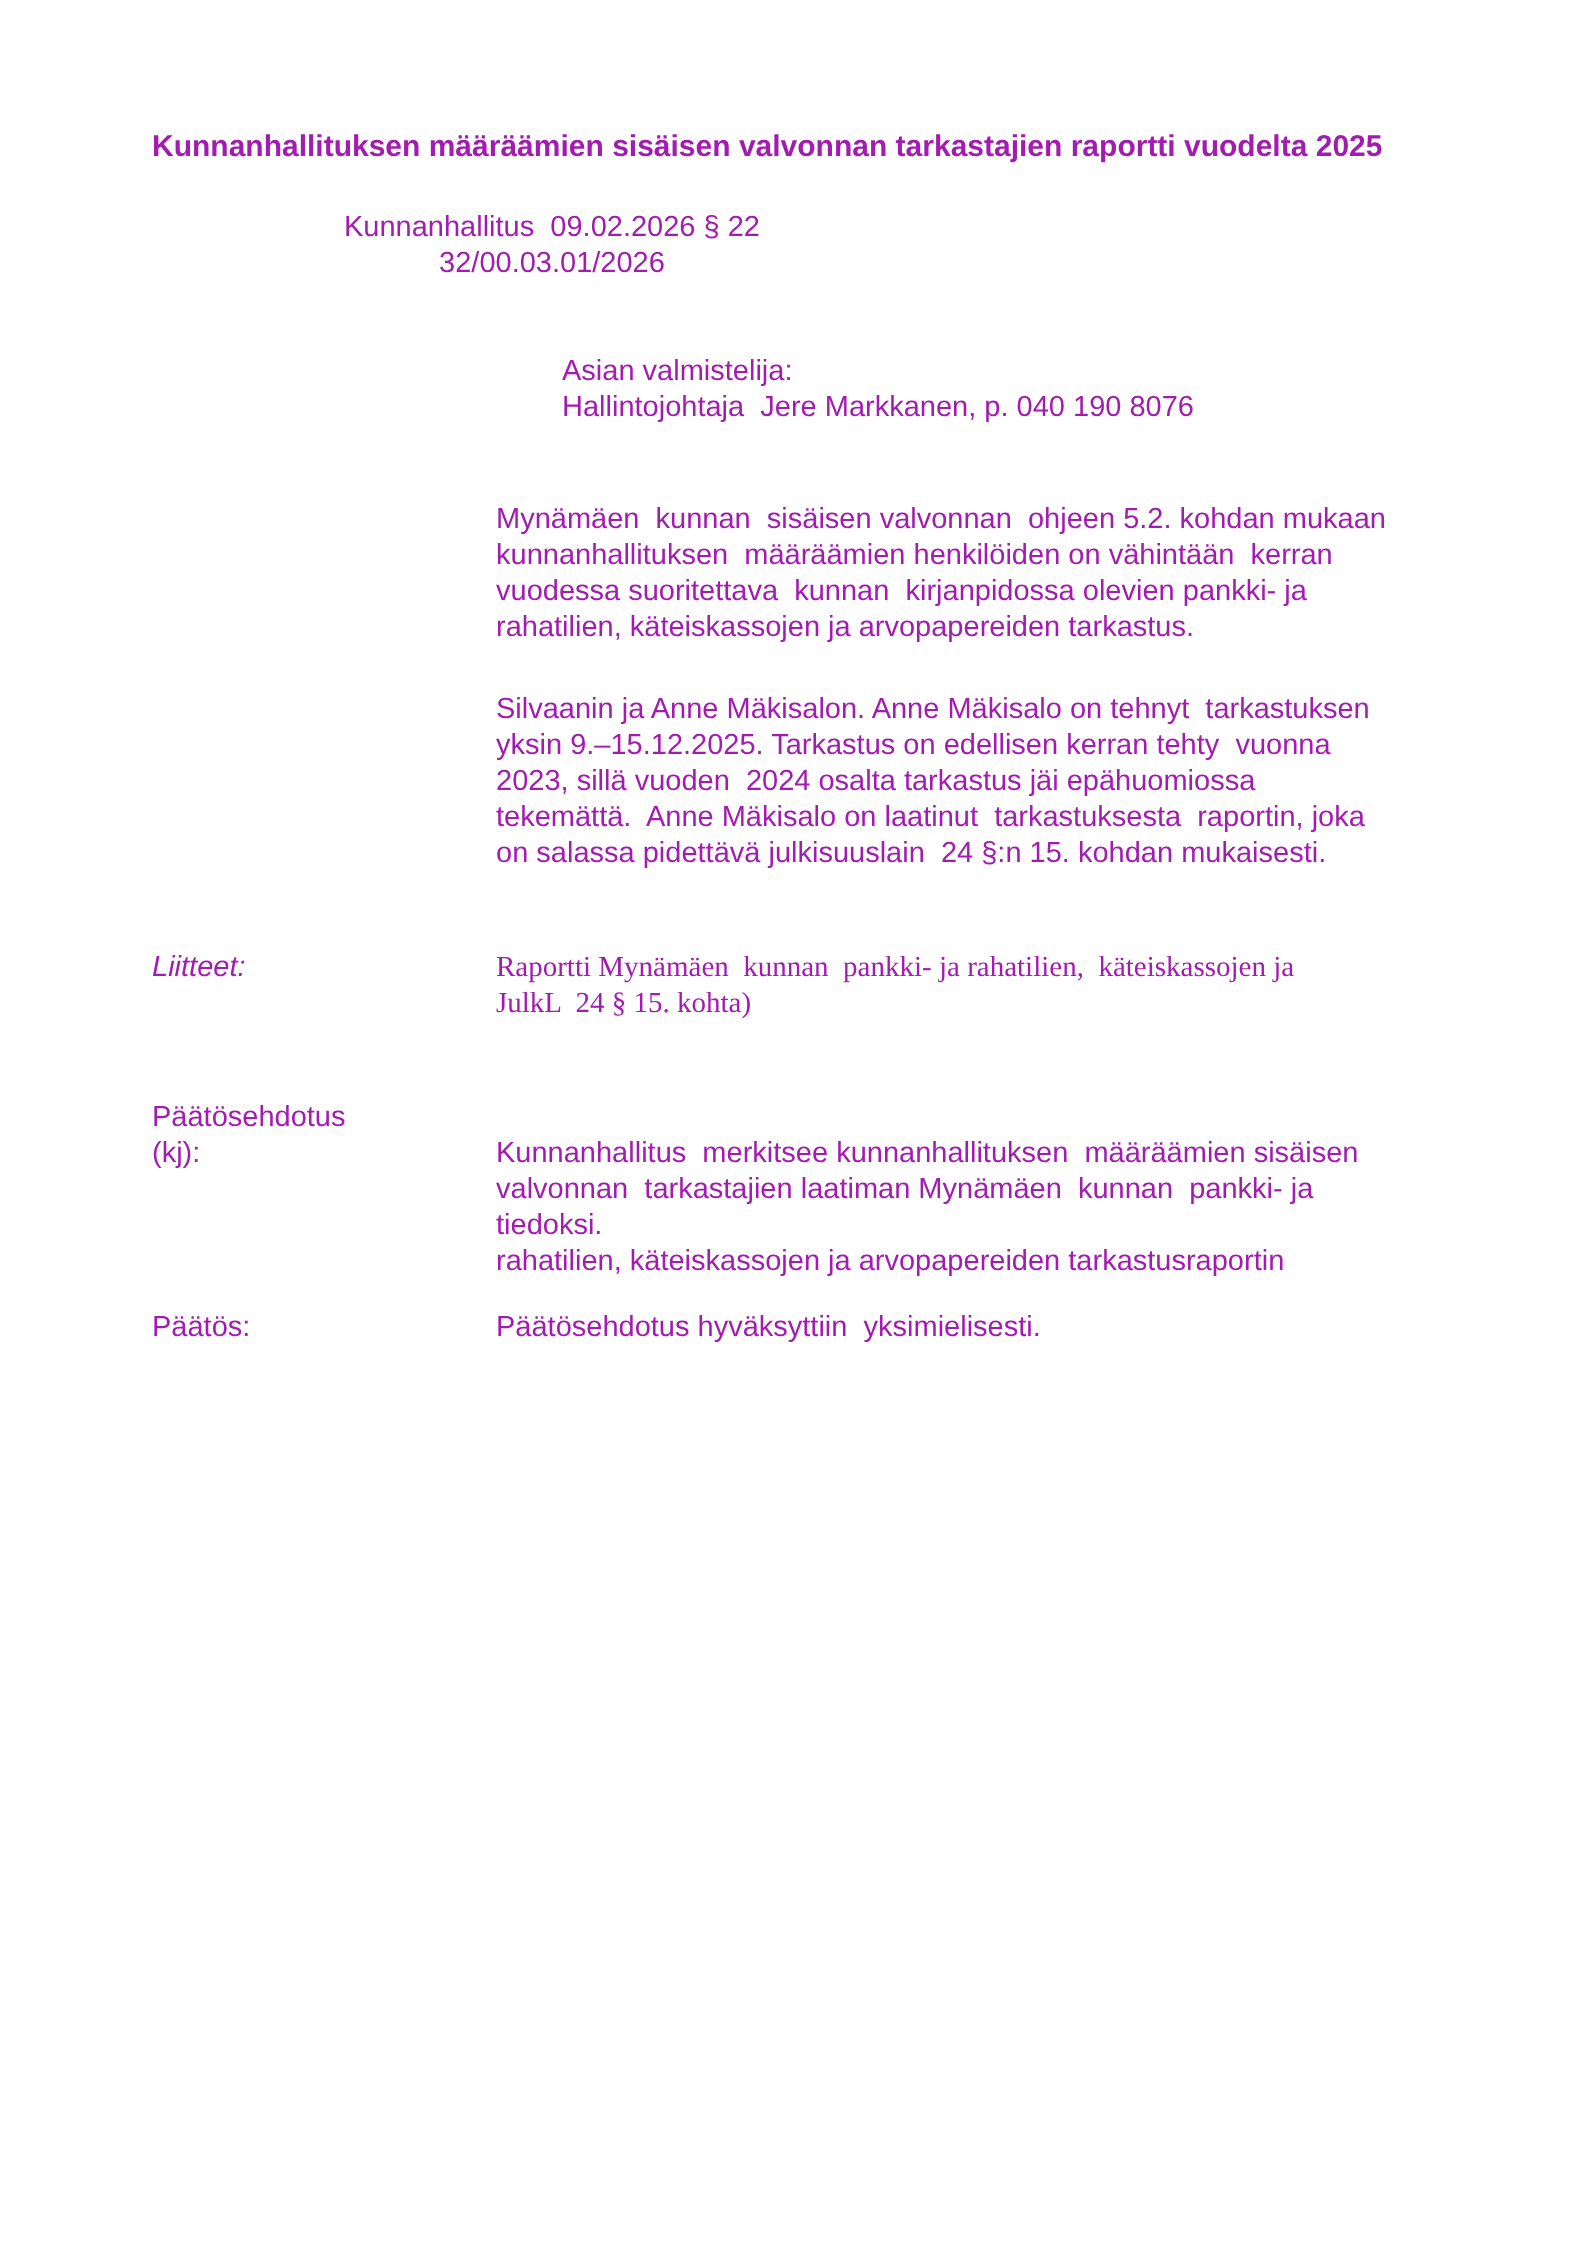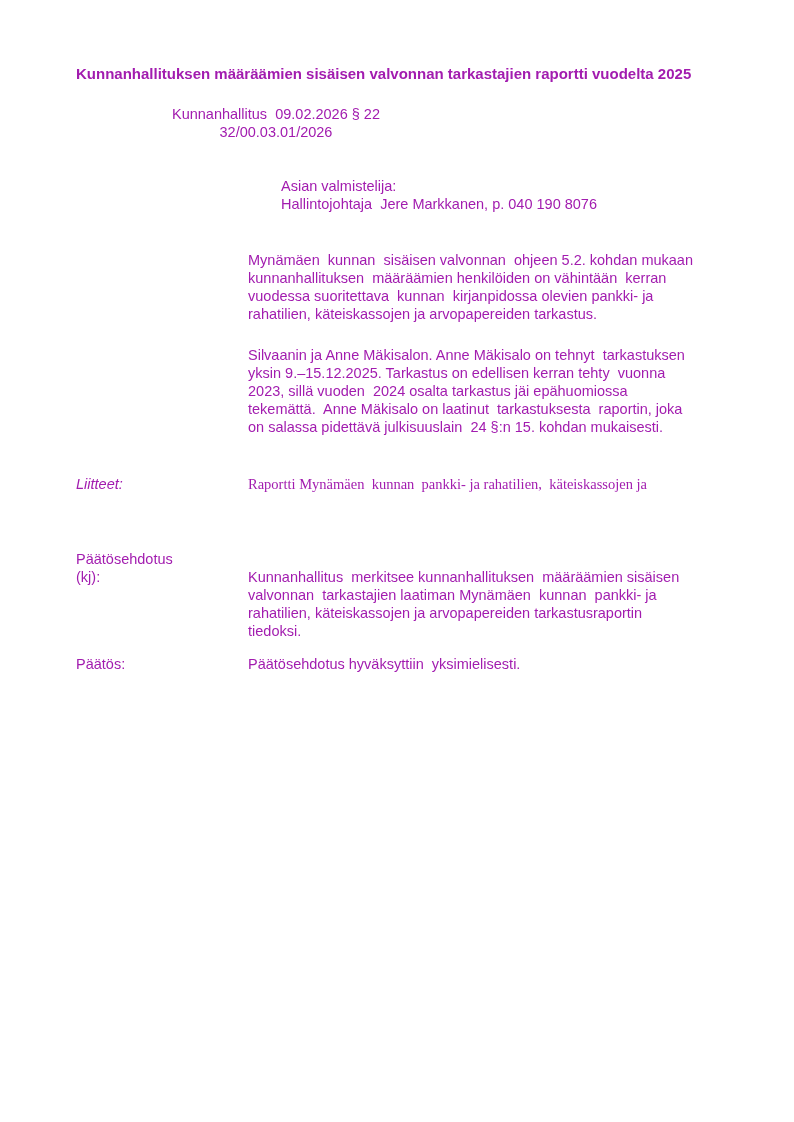--- a/index.html
+++ b/index.html
@@ -60,31 +60,32 @@
       <div>yksin 9.–15.12.2025. Tarkastus on edellisen kerran tehty  vuonna</div>
       <div>2023, sillä vuoden  2024 osalta tarkastus jäi epähuomiossa</div>
       <div>tekemättä.  Anne Mäkisalo on laatinut  tarkastuksesta  raportin, joka</div>
       <div>on salassa pidettävä julkisuuslain  24 §:n 15. kohdan mukaisesti.</div>
     </div>
 
   <div class="abs single-line label-col" style="left:76px; top:475px;font-style:italic;">Liitteet:</div>
 
   <div class="abs line-block content-col" style="left:248px; top:475px;font-family:Liberation Serif, serif;">
       <div>Raportti Mynämäen  kunnan  pankki- ja rahatilien,  käteiskassojen ja</div>
+      <div>JulkL  24 § 15. kohta)</div>
     </div>
 
   <div class="abs line-block label-col" style="left:76px; top:550px;">
     <div class="single-line">Päätösehdotus</div>
     <div class="single-line">(kj):</div>
   </div>
 
   <div class="abs line-block content-col" style="left:248px; top:568px;">
       <div>Kunnanhallitus  merkitsee kunnanhallituksen  määräämien sisäisen</div>
       <div>valvonnan  tarkastajien laatiman Mynämäen  kunnan  pankki- ja</div>
+      <div>tiedoksi.</div>
       <div>rahatilien, käteiskassojen ja arvopapereiden tarkastusraportin</div>
-      <div>tiedoksi.</div>
     </div>
 
   <div class="abs single-line label-col" style="left:76px; top:655px;">Päätös:</div>
 
   <div class="abs single-line content-col" style="left:248px; top:655px;">Päätösehdotus hyväksyttiin  yksimielisesti.</div>
 
 </div>
 
 </body></html>

